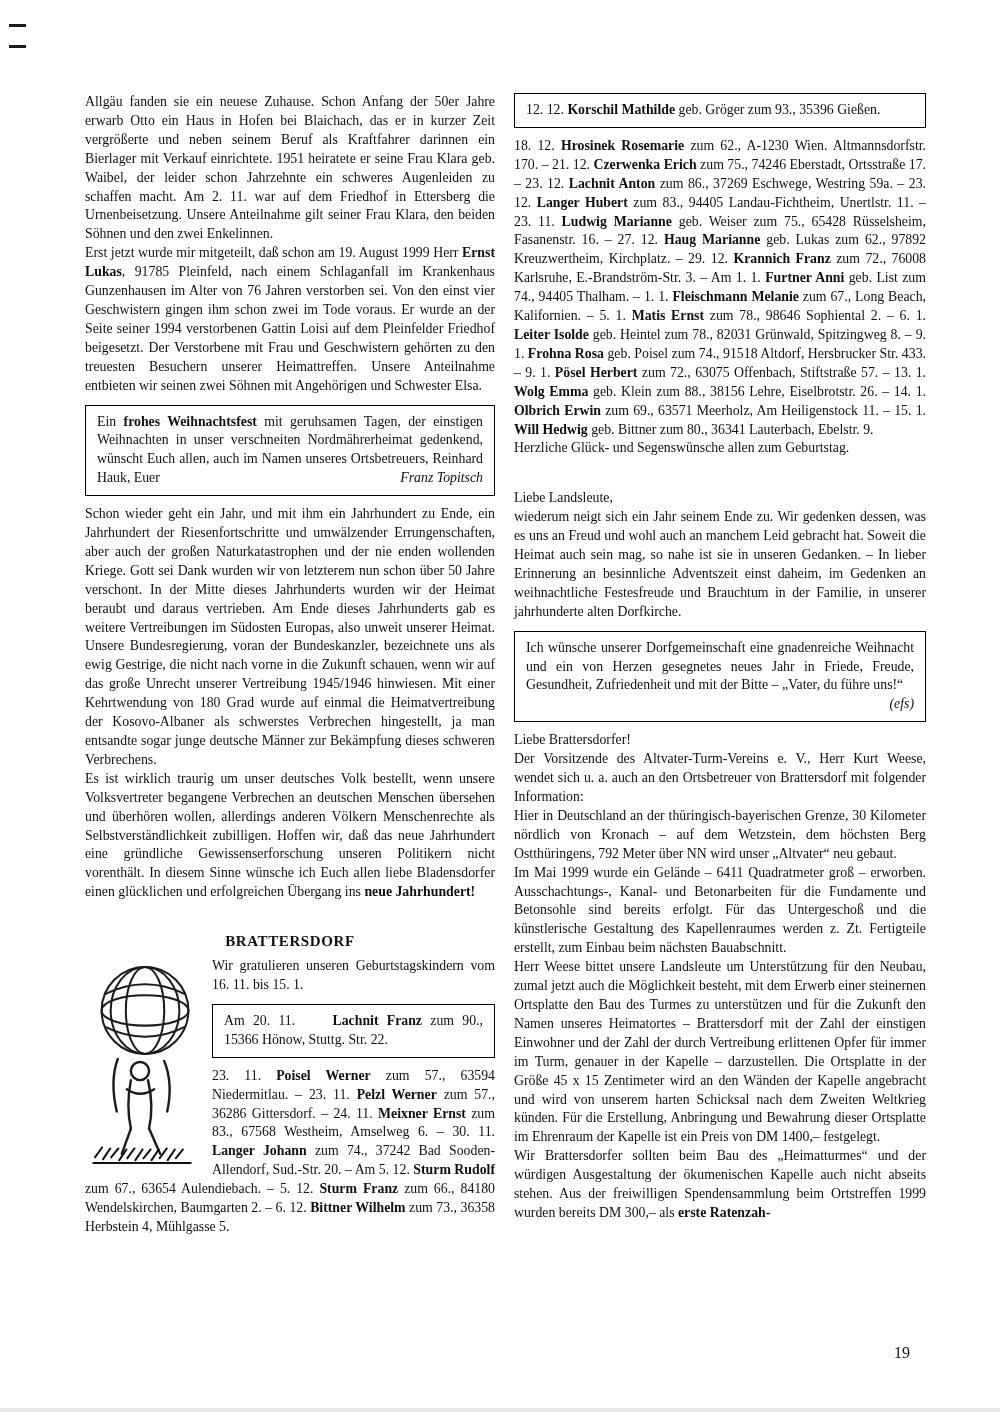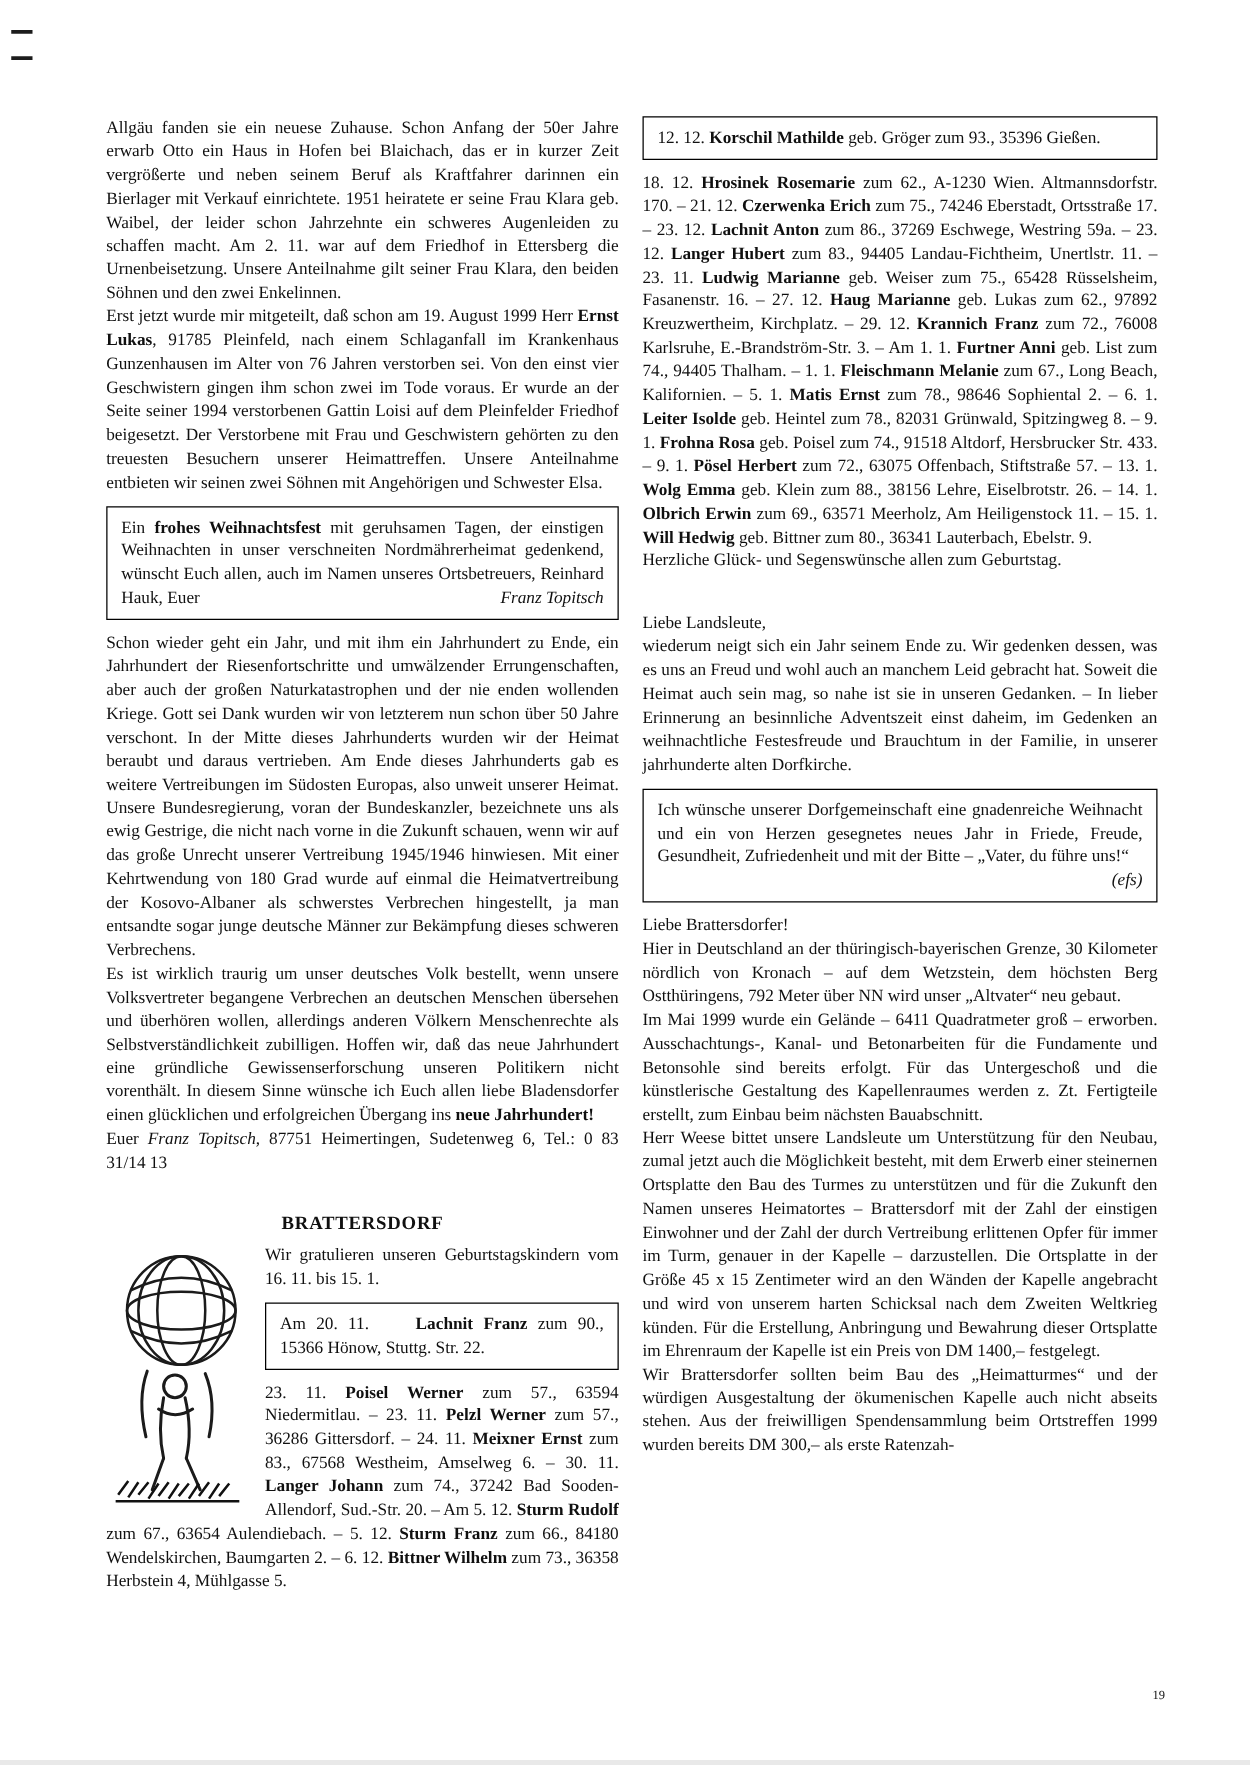--- a/index.html
+++ b/index.html
@@ -8,42 +8,41 @@
         font-family:"Liberation Serif",serif;color:#101010;overflow:hidden;margin:0 auto;}
   .col{position:absolute;top:93px;text-align:justify;font-size:13.8px;line-height:18.9px;}
   .col-left{left:85px;width:410px;}
   .col-right{left:514px;width:412px;}
   p{margin:0;}
   .tbox{border:1.6px solid #000;padding:7px 11px;margin:9px 0;overflow:hidden;}
   .seg-right{float:right;}
   .h-bratt{font-weight:bold;text-align:center;letter-spacing:0.6px;font-size:15px;margin:30px 0 6px;}
   .gap-top{margin-top:31px;}
   .bratt-img{float:left;width:116px;height:212px;margin:3px 11px 2px 0;}
-  .pagenum{position:absolute;right:68px;bottom:46px;font-size:10px;}
+  .pagenum{position:absolute;right:90px;bottom:46px;font-size:16px;}
   .crop{position:absolute;background:#1c1c1c;width:17px;height:3px;}
   .crop.m1{left:9px;top:24px;}
   .crop.m2{left:9px;top:45px;}
 </style>
 </head>
 <body>
 
 <div class="page">
 
   <div class="crop m1"></div>
   <div class="crop m2"></div>
 
   <div class="col col-left">
     <p><span>Allgäu fanden sie ein neuese Zuhause. Schon Anfang der 50er Jahre erwarb Otto ein Haus in Hofen bei Blaichach, das er in kurzer Zeit vergrößerte und neben seinem Beruf als Kraftfahrer darinnen ein Bierlager mit Verkauf einrichtete. 1951 heiratete er seine Frau Klara geb. Waibel, der leider schon Jahrzehnte ein schweres Augenleiden zu schaffen macht. Am 2. 11. war auf dem Friedhof in Ettersberg die Urnenbeisetzung. Unsere Anteilnahme gilt seiner Frau Klara, den beiden Söhnen und den zwei Enkelinnen.</span></p>
     <p><span>Erst jetzt wurde mir mitgeteilt, daß schon am 19. August 1999 Herr </span><span style="font-weight: bold;">Ernst Lukas</span><span>, 91785 Pleinfeld, nach einem Schlaganfall im Krankenhaus Gunzenhausen im Alter von 76 Jahren verstorben sei. Von den einst vier Geschwistern gingen ihm schon zwei im Tode voraus. Er wurde an der Seite seiner 1994 verstorbenen Gattin Loisi auf dem Pleinfelder Friedhof beigesetzt. Der Verstorbene mit Frau und Geschwistern gehörten zu den treuesten Besuchern unserer Heimattreffen. Unsere Anteilnahme entbieten wir seinen zwei Söhnen mit Angehörigen und Schwester Elsa.</span></p>
     <div class="tbox">
       <p><span>Ein </span><span style="font-weight: bold;">frohes Weihnachtsfest</span><span> mit geruhsamen Tagen, der einstigen Weihnachten in unser verschneiten Nordmährerheimat gedenkend, wünscht Euch allen, auch im Namen unseres Ortsbetreuers, Reinhard Hauk, Euer </span><span class="seg-right" style="font-style: italic;">Franz Topitsch</span></p>
     </div>
     <p><span>Schon wieder geht ein Jahr, und mit ihm ein Jahrhundert zu Ende, ein Jahrhundert der Riesenfortschritte und umwälzender Errungenschaften, aber auch der großen Naturkatastrophen und der nie enden wollenden Kriege. Gott sei Dank wurden wir von letzterem nun schon über 50 Jahre verschont. In der Mitte dieses Jahrhunderts wurden wir der Heimat beraubt und daraus vertrieben. Am Ende dieses Jahrhunderts gab es weitere Vertreibungen im Südosten Europas, also unweit unserer Heimat. Unsere Bundesregierung, voran der Bundeskanzler, bezeichnete uns als ewig Gestrige, die nicht nach vorne in die Zukunft schauen, wenn wir auf das große Unrecht unserer Vertreibung 1945/1946 hinwiesen. Mit einer Kehrtwendung von 180 Grad wurde auf einmal die Heimatvertreibung der Kosovo-Albaner als schwerstes Verbrechen hingestellt, ja man entsandte sogar junge deutsche Männer zur Bekämpfung dieses schweren Verbrechens.</span></p>
     <p><span>Es ist wirklich traurig um unser deutsches Volk bestellt, wenn unsere Volksvertreter begangene Verbrechen an deutschen Menschen übersehen und überhören wollen, allerdings anderen Völkern Menschenrechte als Selbstverständlichkeit zubilligen. Hoffen wir, daß das neue Jahrhundert eine gründliche Gewissenserforschung unseren Politikern nicht vorenthält. In diesem Sinne wünsche ich Euch allen liebe Bladensdorfer einen glücklichen und erfolgreichen Übergang ins </span><span style="font-weight: bold;">neue Jahrhundert!</span></p>
-    <p><span>Euer </span><span style="font-style: italic;">Franz Topitsch</span><span>, 87751 Heimertingen, Sudetenweg 6, Tel.: 0 83 31/14 13</span></p>
 
     <h3 class="h-bratt">BRATTERSDORF</h3>
 
     <div>
       <svg class="bratt-img" viewBox="0 0 112 210" aria-hidden="true">
         <g fill="none" stroke="#1b1b1b" stroke-width="2">
           <circle cx="58" cy="50" r="43"></circle>
           <ellipse cx="58" cy="50" rx="19" ry="43"></ellipse>
           <ellipse cx="58" cy="50" rx="34" ry="43"></ellipse>
           <ellipse cx="58" cy="50" rx="43" ry="15"></ellipse>
@@ -81,20 +80,21 @@
     <p>Herzliche Glück- und Segenswünsche allen zum Geburtstag.</p>
 
     <p class="gap-top">Liebe Landsleute,</p>
     <p>wiederum neigt sich ein Jahr seinem Ende zu. Wir gedenken dessen, was es uns an Freud und wohl auch an manchem Leid gebracht hat. Soweit die Heimat auch sein mag, so nahe ist sie in unseren Gedanken. – In lieber Erinnerung an besinnliche Adventszeit einst daheim, im Gedenken an weihnachtliche Festesfreude und Brauchtum in der Familie, in unserer jahrhunderte alten Dorfkirche.</p>
 
     <div class="tbox">
       <p><span>Ich wünsche unserer Dorfgemeinschaft eine gnadenreiche Weihnacht und ein von Herzen gesegnetes neues Jahr in Friede, Freude, Gesundheit, Zufriedenheit und mit der Bitte – „Vater, du führe uns!“ </span><span class="seg-right" style="font-style: italic;">(efs)</span></p>
     </div>
 
     <p>Liebe Brattersdorfer!</p>
+    <p>Der Vorsitzende des Altvater-Turm-Vereins e. V., Herr Kurt Weese, wendet sich u. a. auch an den Ortsbetreuer von Brattersdorf mit folgender Information:</p>
     <p>Hier in Deutschland an der thüringisch-bayerischen Grenze, 30 Kilometer nördlich von Kronach – auf dem Wetzstein, dem höchsten Berg Ostthüringens, 792 Meter über NN wird unser „Altvater“ neu gebaut.</p>
     <p>Im Mai 1999 wurde ein Gelände – 6411 Quadratmeter groß – erworben. Ausschachtungs-, Kanal- und Betonarbeiten für die Fundamente und Betonsohle sind bereits erfolgt. Für das Untergeschoß und die künstlerische Gestaltung des Kapellenraumes werden z. Zt. Fertigteile erstellt, zum Einbau beim nächsten Bauabschnitt.</p>
     <p>Herr Weese bittet unsere Landsleute um Unterstützung für den Neubau, zumal jetzt auch die Möglichkeit besteht, mit dem Erwerb einer steinernen Ortsplatte den Bau des Turmes zu unterstützen und für die Zukunft den Namen unseres Heimatortes – Brattersdorf mit der Zahl der einstigen Einwohner und der Zahl der durch Vertreibung erlittenen Opfer für immer im Turm, genauer in der Kapelle – darzustellen. Die Ortsplatte in der Größe 45 x 15 Zentimeter wird an den Wänden der Kapelle angebracht und wird von unserem harten Schicksal nach dem Zweiten Weltkrieg künden. Für die Erstellung, Anbringung und Bewahrung dieser Ortsplatte im Ehrenraum der Kapelle ist ein Preis von DM 1400,– festgelegt.</p>
-    <p><span>Wir Brattersdorfer sollten beim Bau des „Heimatturmes“ und der würdigen Ausgestaltung der ökumenischen Kapelle auch nicht abseits stehen. Aus der freiwilligen Spendensammlung beim Ortstreffen 1999 wurden bereits DM 300,– als </span><span style="font-weight: normal;">erste Ratenzah-</span></p>
+    <p><span>Wir Brattersdorfer sollten beim Bau des „Heimatturmes“ und der würdigen Ausgestaltung der ökumenischen Kapelle auch nicht abseits stehen. Aus der freiwilligen Spendensammlung beim Ortstreffen 1999 wurden bereits DM 300,– als </span><span style="font-weight: bold;">erste Ratenzah-</span></p>
   </div>
 
   <div class="pagenum">19</div>
 </div>
 
 </body></html>

